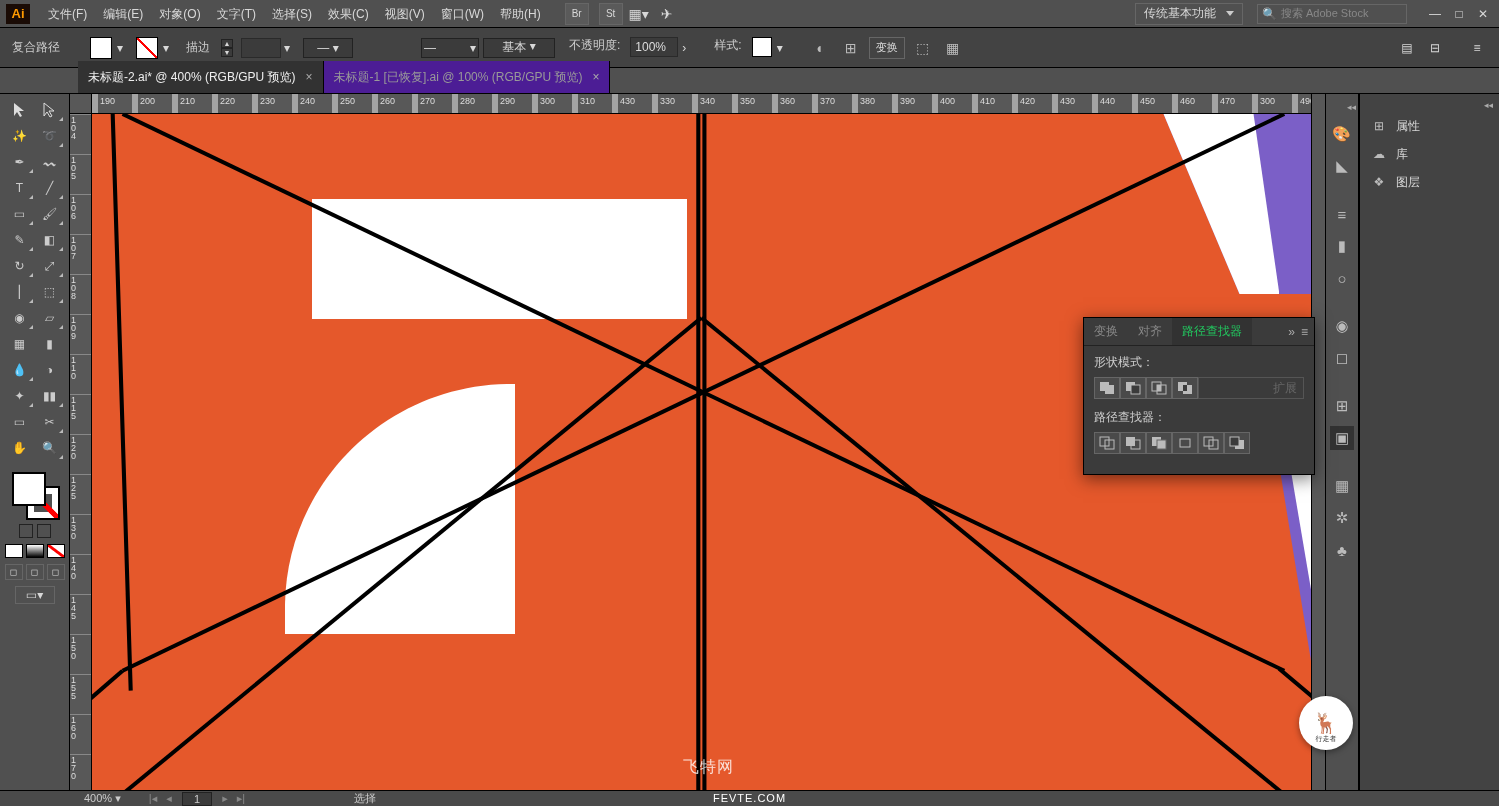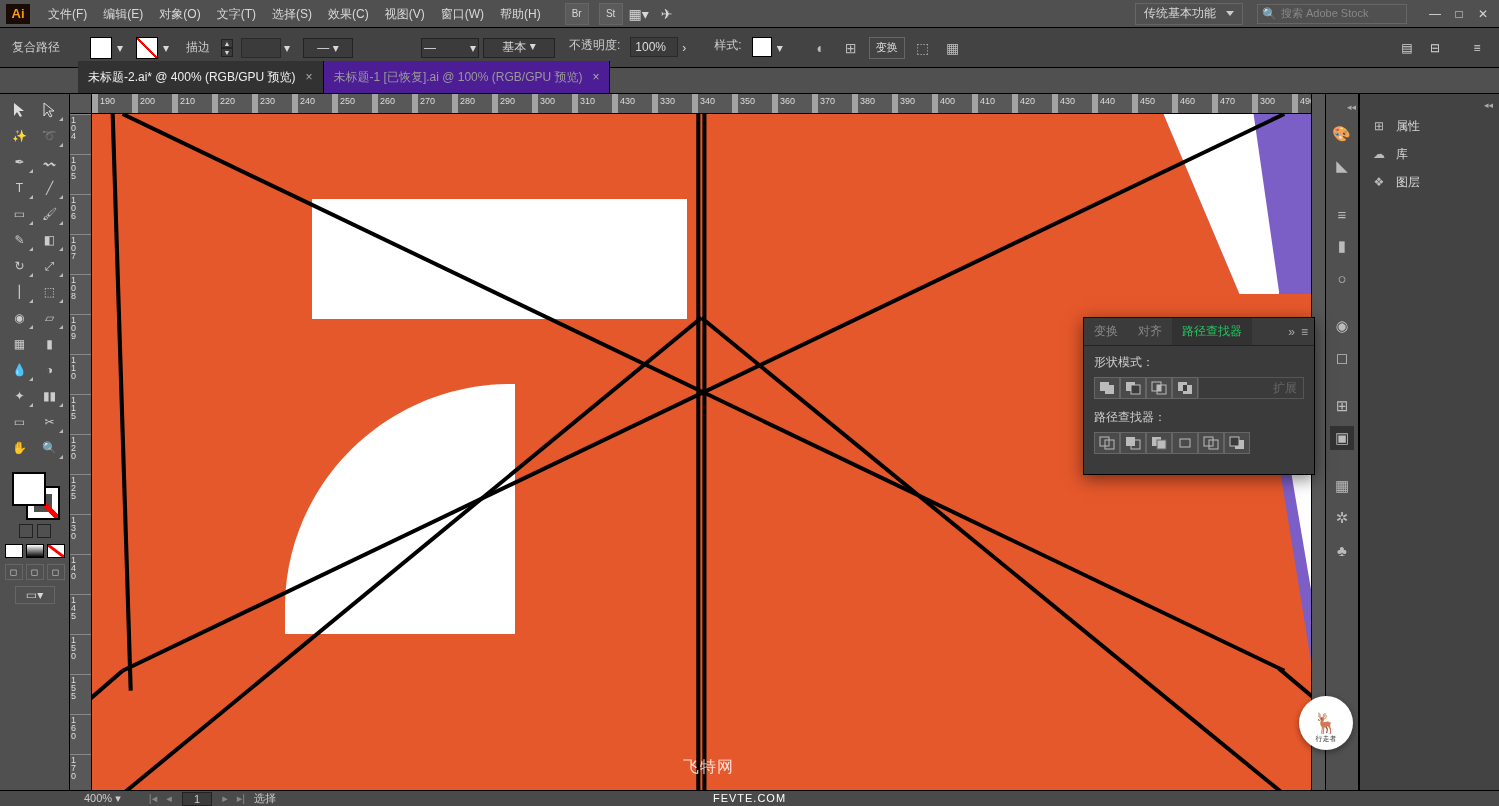--- a/index.html
+++ b/index.html
@@ -309,21 +309,21 @@
   .statusbar{
     position:absolute; left:0; right:0; bottom:0; height:16px;
     background:#4a4a4a; border-top:1px solid #000;
     display:flex; align-items:center; font-size:11px; color:#ccc;
     padding-left:80px;
   }
   .statusbar .zoom{width:60px; padding-left:4px;}
   .statusbar .navarrows{display:flex; gap:2px; margin:0 6px;}
   .statusbar .navarrows div{width:14px;text-align:center;color:#888;}
   .statusbar .artnum{width:30px; text-align:center; background:#3b3b3b; border:1px solid #222;}
-  .statusbar .sel{text-align:center;}
+  .statusbar .sel{margin-left:100px;text-align:center;}
   .site{
     position:absolute; left:50%; transform:translateX(-50%); bottom:0;
     height:16px; line-height:16px; font-size:11px; color:#fff; letter-spacing:1px;
   }
 
   
   .badge{
     position:absolute; right:146px; bottom:56px; width:54px; height:54px;
     border-radius:50%; background:#fff; display:flex; align-items:center; justify-content:center;
     font-size:20px; box-shadow:0 2px 6px rgba(0,0,0,.4); z-index:40; color:#222;

